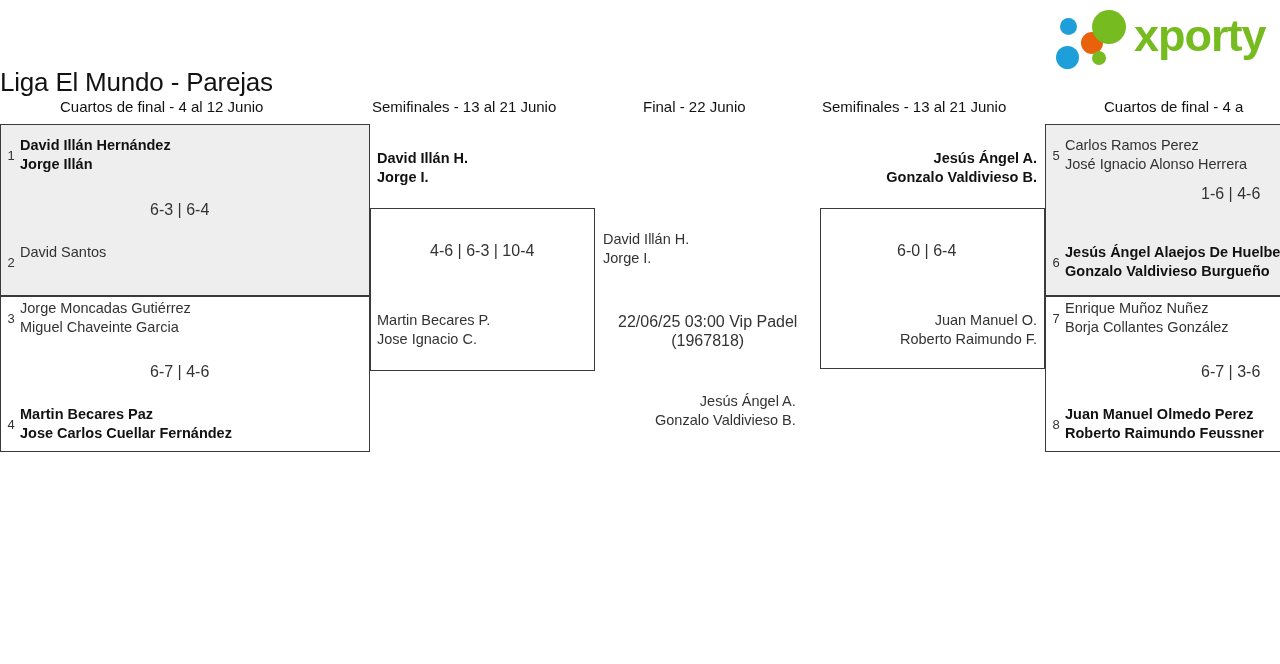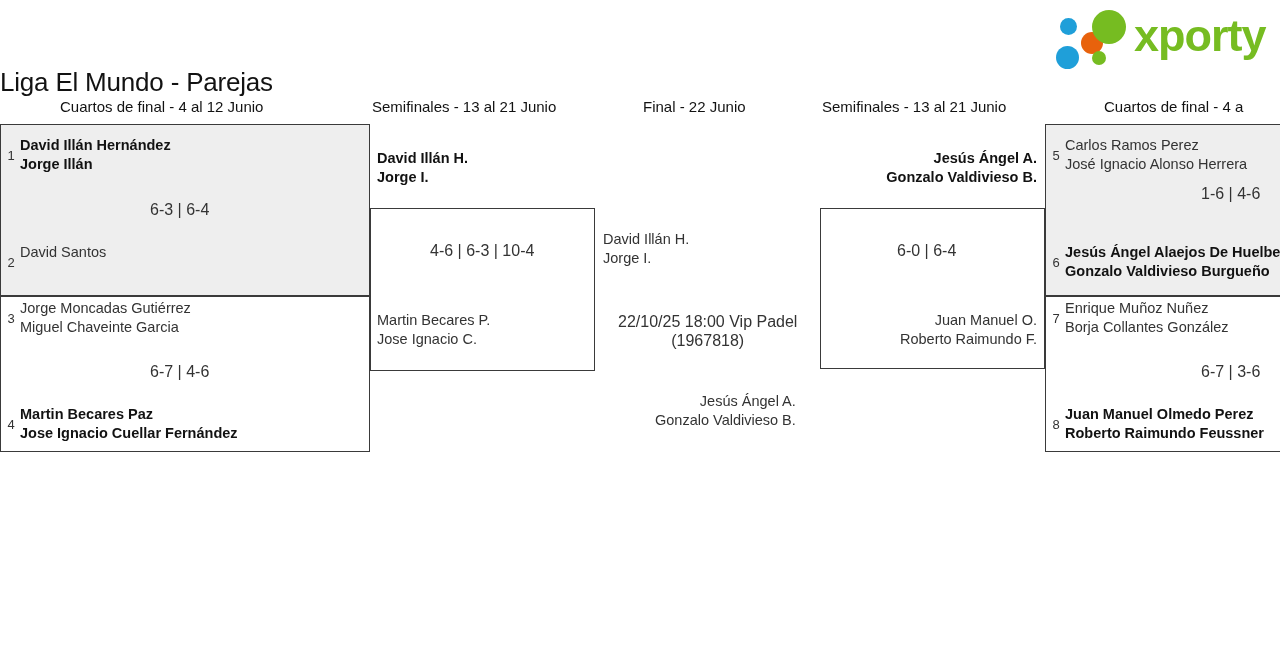--- a/index.html
+++ b/index.html
@@ -212,21 +212,21 @@
   <span class="names">
     <span>Jorge Moncadas Gutiérrez</span>
     <span>Miguel Chaveinte Garcia</span>
   </span>
 </div>
 <div class="score" id="qf2-score">6-7 | 4-6</div>
 <div class="entrant winner" id="qf2-bottom">
   <span class="seed">4</span>
   <span class="names">
     <span>Martin Becares Paz</span>
-    <span>Jose Ignacio Cuellar Fernández</span>
+    <span>Jose Carlos Cuellar Fernández</span>
   </span>
 </div>
 
 <div class="entrant" id="qf3-top">
   <span class="seed">5</span>
   <span class="names">
     <span>Carlos Ramos Perez</span>
     <span>José Ignacio Alonso Herrera</span>
   </span>
 </div>
@@ -283,21 +283,21 @@
   </span>
 </div>
 
 <div class="entrant" id="final-top">
   <span class="names">
     <span>David Illán H.</span>
     <span>Jorge I.</span>
   </span>
 </div>
 <div class="score" id="final-info">
-  <span>22/10/25 18:00 Vip Padel</span>
+  <span>22/06/25 03:00 Vip Padel</span>
   <span>(1967818)</span>
 </div>
 <div class="entrant align-right" id="final-bottom">
   <span class="names">
     <span>Jesús Ángel A.</span>
     <span>Gonzalo Valdivieso B.</span>
   </span>
 </div>
 
 </body></html>

